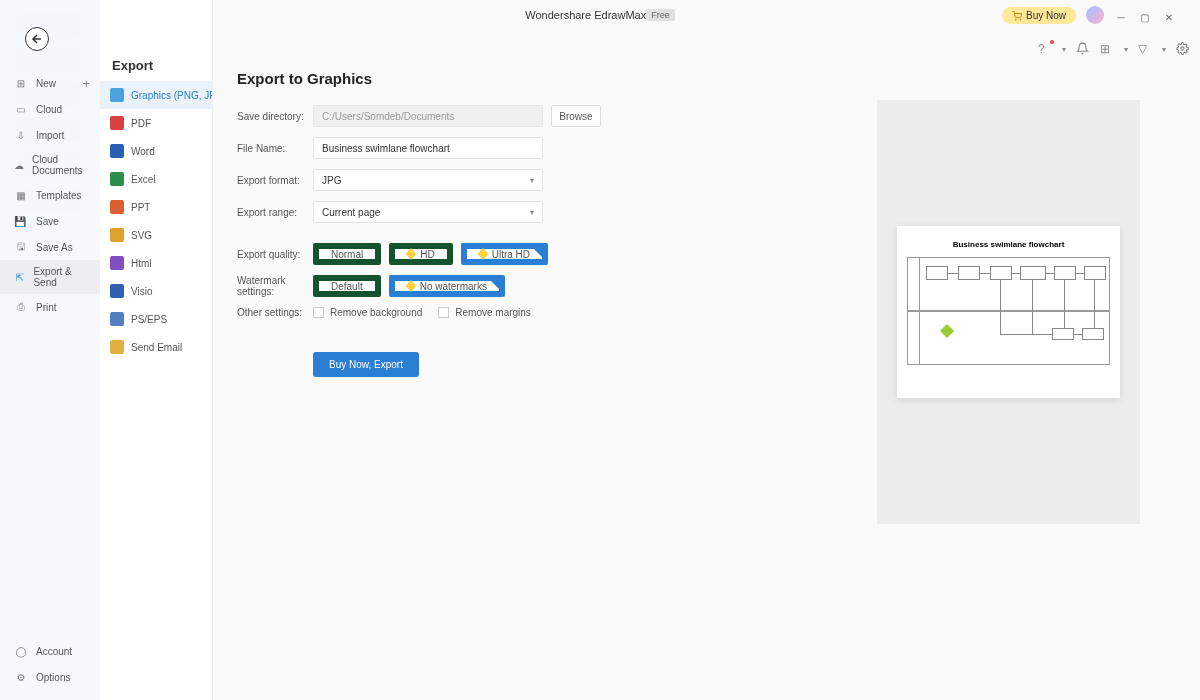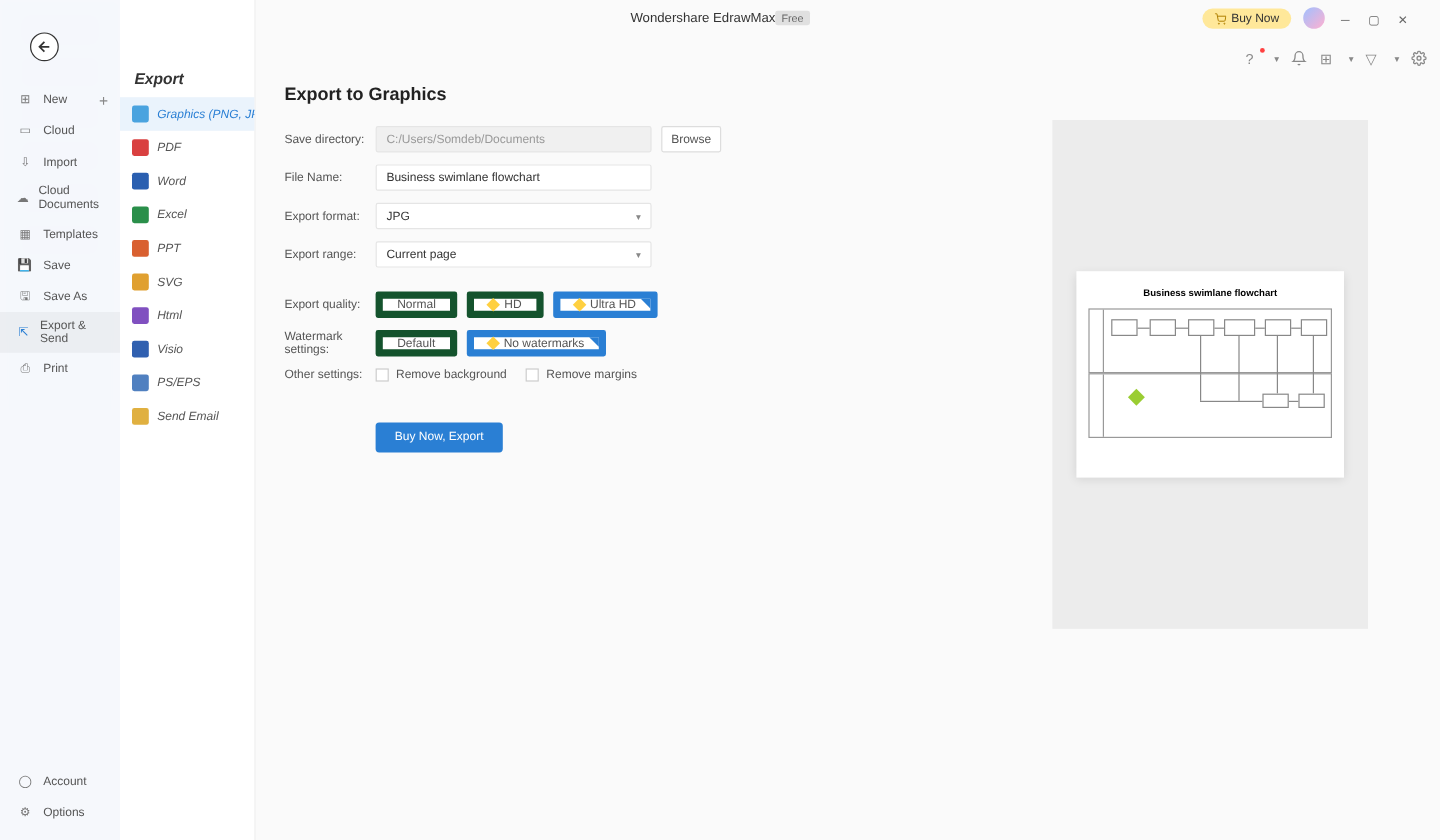--- a/index.html
+++ b/index.html
@@ -24,21 +24,21 @@
 .back-btn { position: absolute; top: 27px; left: 25px; width: 24px; height: 24px; border: 1.5px solid #333; border-radius: 50%; display: flex; align-items: center; justify-content: center; cursor: pointer; z-index: 20; background: #fff; }
 .back-btn svg { width: 14px; height: 14px; }
 
 .left-panel { position: absolute; left: 0; top: 0; width: 100px; height: 700px; background: rgba(245,248,252,0.95); padding-top: 70px; z-index: 5; }
 .lp-item { display: flex; align-items: center; padding: 6px 14px; gap: 8px; font-size: 10px; color: #555; cursor: pointer; position: relative; }
 .lp-item.sel { background: rgba(0,0,0,0.04); }
 .lp-icon { width: 14px; height: 14px; display: flex; align-items: center; justify-content: center; color: #777; }
 .lp-plus { position: absolute; right: 10px; color: #888; font-size: 13px; }
 .lp-bottom { position: absolute; bottom: 10px; left: 0; right: 0; }
 
-.mid-panel { position: absolute; left: 100px; top: 0; width: 113px; height: 700px; background: #fff; border-right: 1px solid #eee; padding-top: 50px; z-index: 4; font-style: italic; }
+.mid-panel { position: absolute; left: 100px; top: 0; width: 113px; height: 700px; background: #fff; border-right: 1px solid #eee; padding-top: 50px; z-index: 4; }
 .mp-header { font-size: 13px; font-weight: 600; color: #333; padding: 8px 12px; }
 .mp-item { display: flex; align-items: center; padding: 7px 10px; gap: 7px; font-size: 10px; color: #555; cursor: pointer; white-space: nowrap; overflow: hidden; }
 .mp-item.sel { background: #eaf3fc; color: #2a7fd4; }
 .mp-icon { width: 14px; height: 14px; border-radius: 2px; flex-shrink: 0; }
 .mp-section { font-size: 13px; font-weight: 600; color: #333; padding: 18px 12px 8px; }
 
 .main { position: absolute; left: 213px; top: 0; right: 0; height: 700px; background: #fafafa; padding: 70px 24px 24px; }
 .main-title { font-size: 15px; font-weight: 600; color: #222; margin-bottom: 18px; }
 .form-row { display: flex; align-items: center; margin-bottom: 10px; font-size: 10px; color: #555; }
 .form-label { width: 76px; flex-shrink: 0; }

